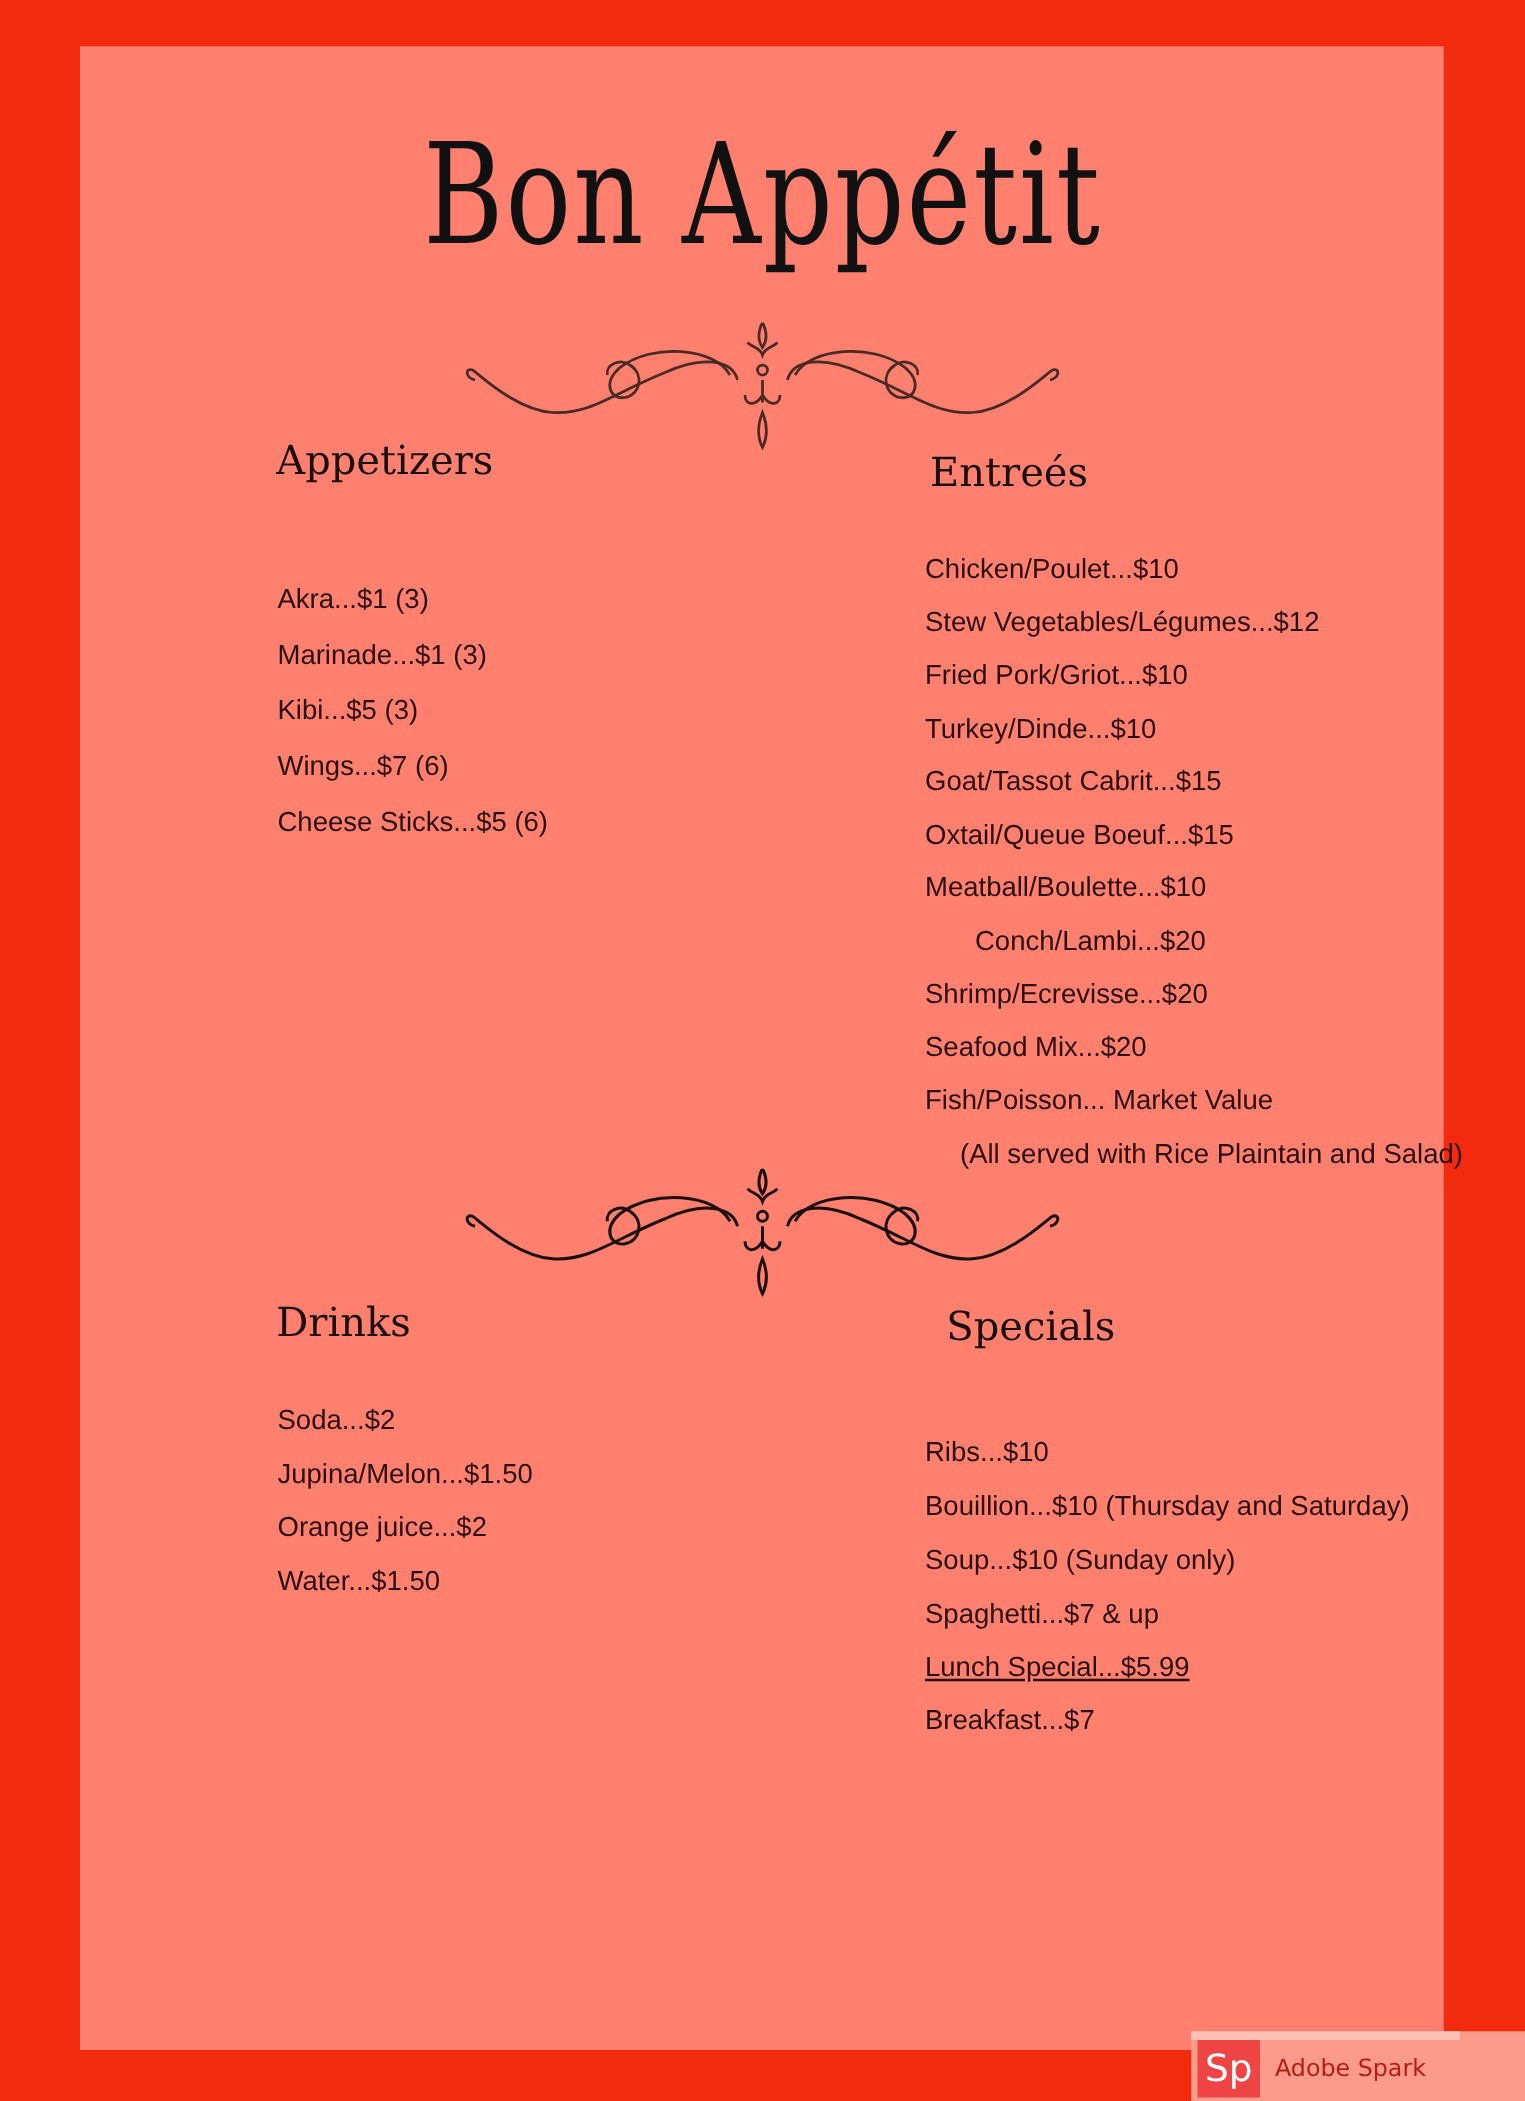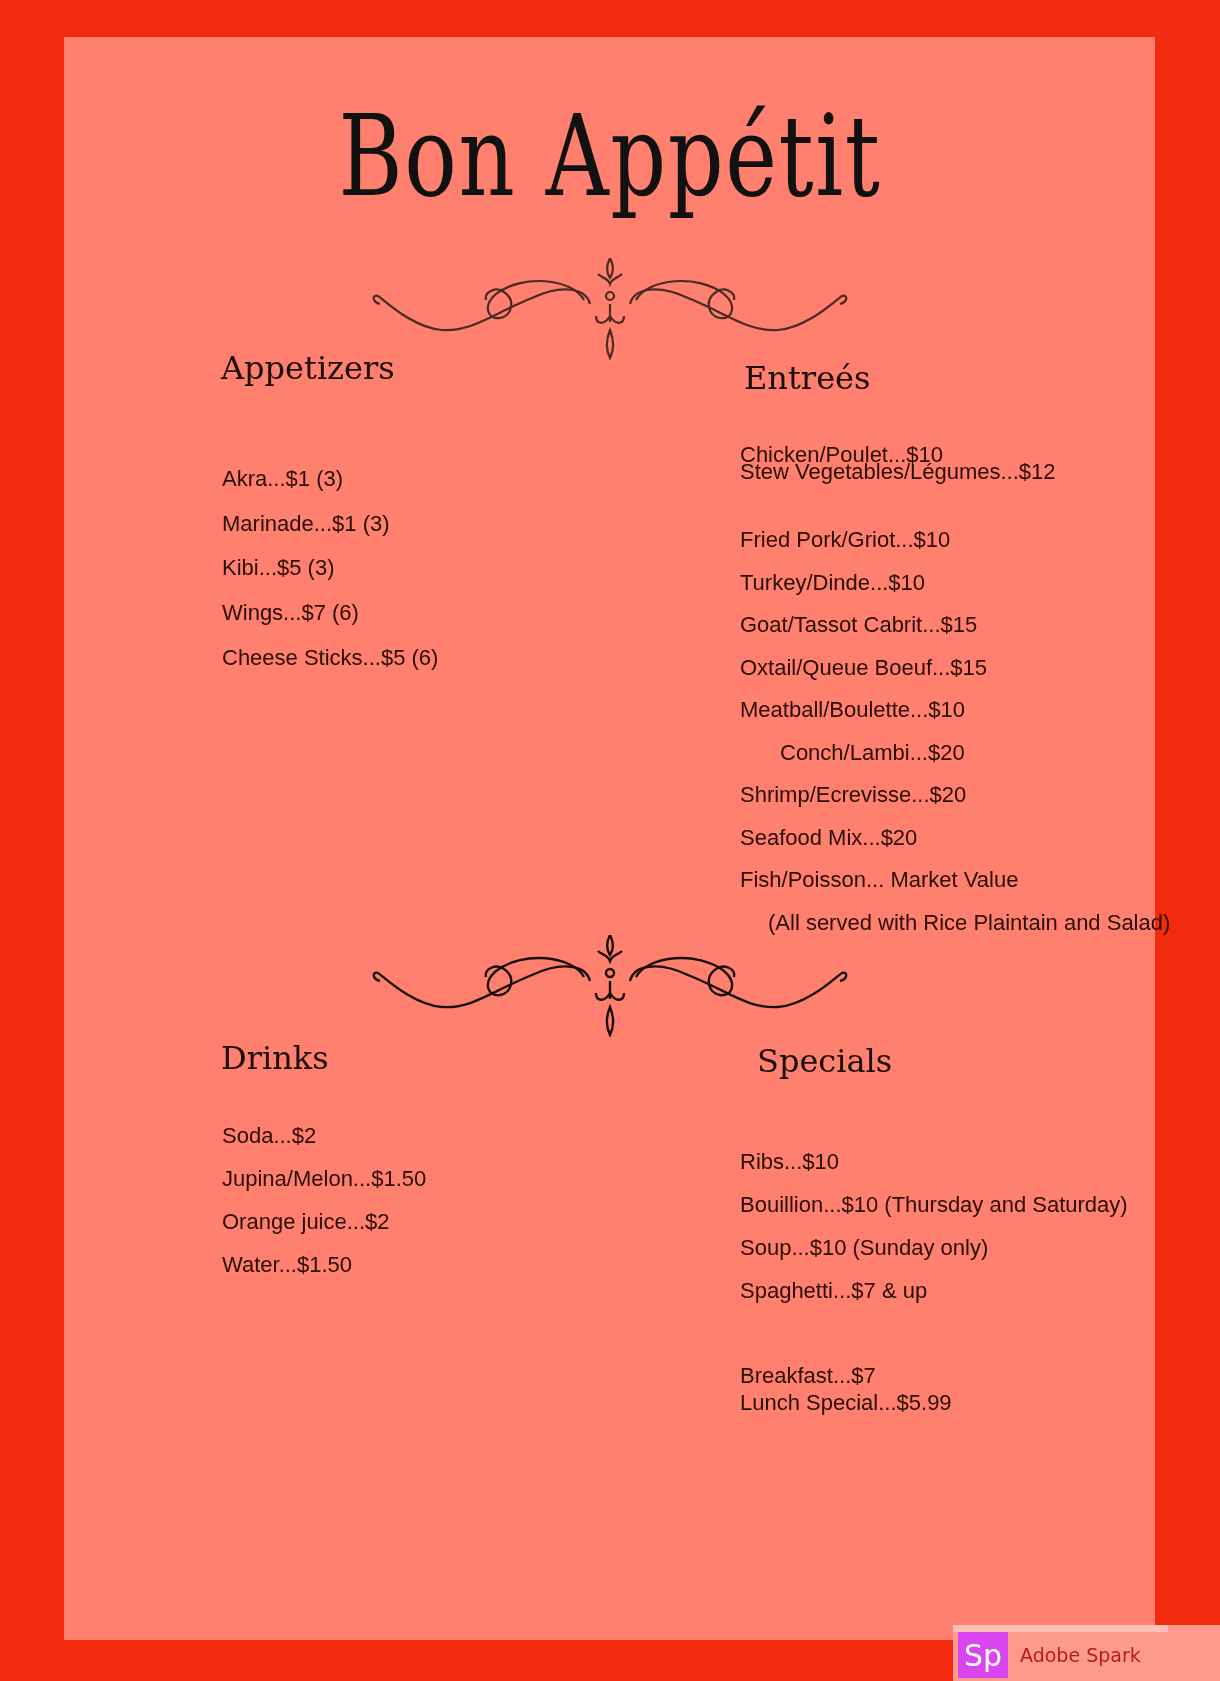--- a/index.html
+++ b/index.html
@@ -58,21 +58,21 @@
     padding-left: 5px;
   }
   .badge-top {
     position: absolute;
     left: 953px; top: 1625px;
     width: 215px; height: 7px;
     background: #fdc0b5;
   }
   .badge-logo {
     width: 50px; height: 46px;
-    background: #d946ef;
+    background: #ef4444;
     color: #fff;
     font-family: "DejaVu Sans", sans-serif;
     font-size: 30px;
     display: flex; align-items: center; justify-content: center;
     margin-top: 4px;
   }
   .badge-text {
     margin-left: 12px;
     color: #b51e14;
     font-family: "DejaVu Sans", sans-serif;
@@ -103,21 +103,21 @@
 
 <h2 class="section-title" style="left:221px; top:352px;">Appetizers</h2>
 <div class="item" style="left:222px; top:468px;">Akra...$1 (3)</div>
 <div class="item" style="left:222px; top:513px;">Marinade...$1 (3)</div>
 <div class="item" style="left:222px; top:557px;">Kibi...$5 (3)</div>
 <div class="item" style="left:222px; top:602px;">Wings...$7 (6)</div>
 <div class="item" style="left:222px; top:647px;">Cheese Sticks...$5 (6)</div>
 
 <h2 class="section-title" style="left:744px; top:362px;">Entreés</h2>
 <div class="item" style="left:740px; top:444px;">Chicken/Poulet...$10</div>
-<div class="item" style="left:740px; top:461px;text-align:center;">Stew Vegetables/Légumes...$12</div>
+<div class="item" style="left:740px; top:487px;text-align:center;">Stew Vegetables/Légumes...$12</div>
 <div class="item" style="left:740px; top:529px;">Fried Pork/Griot...$10</div>
 <div class="item" style="left:740px; top:572px;">Turkey/Dinde...$10</div>
 <div class="item" style="left:740px; top:614px;">Goat/Tassot Cabrit...$15</div>
 <div class="item" style="left:740px; top:657px;">Oxtail/Queue Boeuf...$15</div>
 <div class="item" style="left:740px; top:699px;">Meatball/Boulette...$10</div>
 <div class="item" style="left:740px; top:742px;margin-left:40px;">Conch/Lambi...$20</div>
 <div class="item" style="left:740px; top:784px;">Shrimp/Ecrevisse...$20</div>
 <div class="item" style="left:740px; top:827px;">Seafood Mix...$20</div>
 <div class="item" style="left:740px; top:869px;">Fish/Poisson... Market Value</div>
 <div class="item" style="left:768px; top:912px;">(All served with Rice Plaintain and Salad)</div>
@@ -138,20 +138,20 @@
 <div class="item" style="left:222px; top:1125px;">Soda...$2</div>
 <div class="item" style="left:222px; top:1168px;">Jupina/Melon...$1.50</div>
 <div class="item" style="left:222px; top:1211px;">Orange juice...$2</div>
 <div class="item" style="left:222px; top:1254px;">Water...$1.50</div>
 
 <h2 class="section-title" style="left:757px; top:1045px;">Specials</h2>
 <div class="item" style="left:740px; top:1151px;">Ribs...$10</div>
 <div class="item" style="left:740px; top:1194px;">Bouillion...$10 (Thursday and Saturday)</div>
 <div class="item" style="left:740px; top:1237px;">Soup...$10 (Sunday only)</div>
 <div class="item" style="left:740px; top:1280px;">Spaghetti...$7 &amp; up</div>
-<div class="item" style="left:740px; top:1392px;">Lunch Special...$5.99</div>
+<div class="item" style="left:740px; top:1323px;text-decoration:underline;">Lunch Special...$5.99</div>
 <div class="item" style="left:740px; top:1365px;">Breakfast...$7</div>
 
 <div class="badge">
   <div class="badge-logo">Sp</div>
   <div class="badge-text">Adobe Spark</div>
 </div>
 <div class="badge-top"></div>
 
 </body></html>

